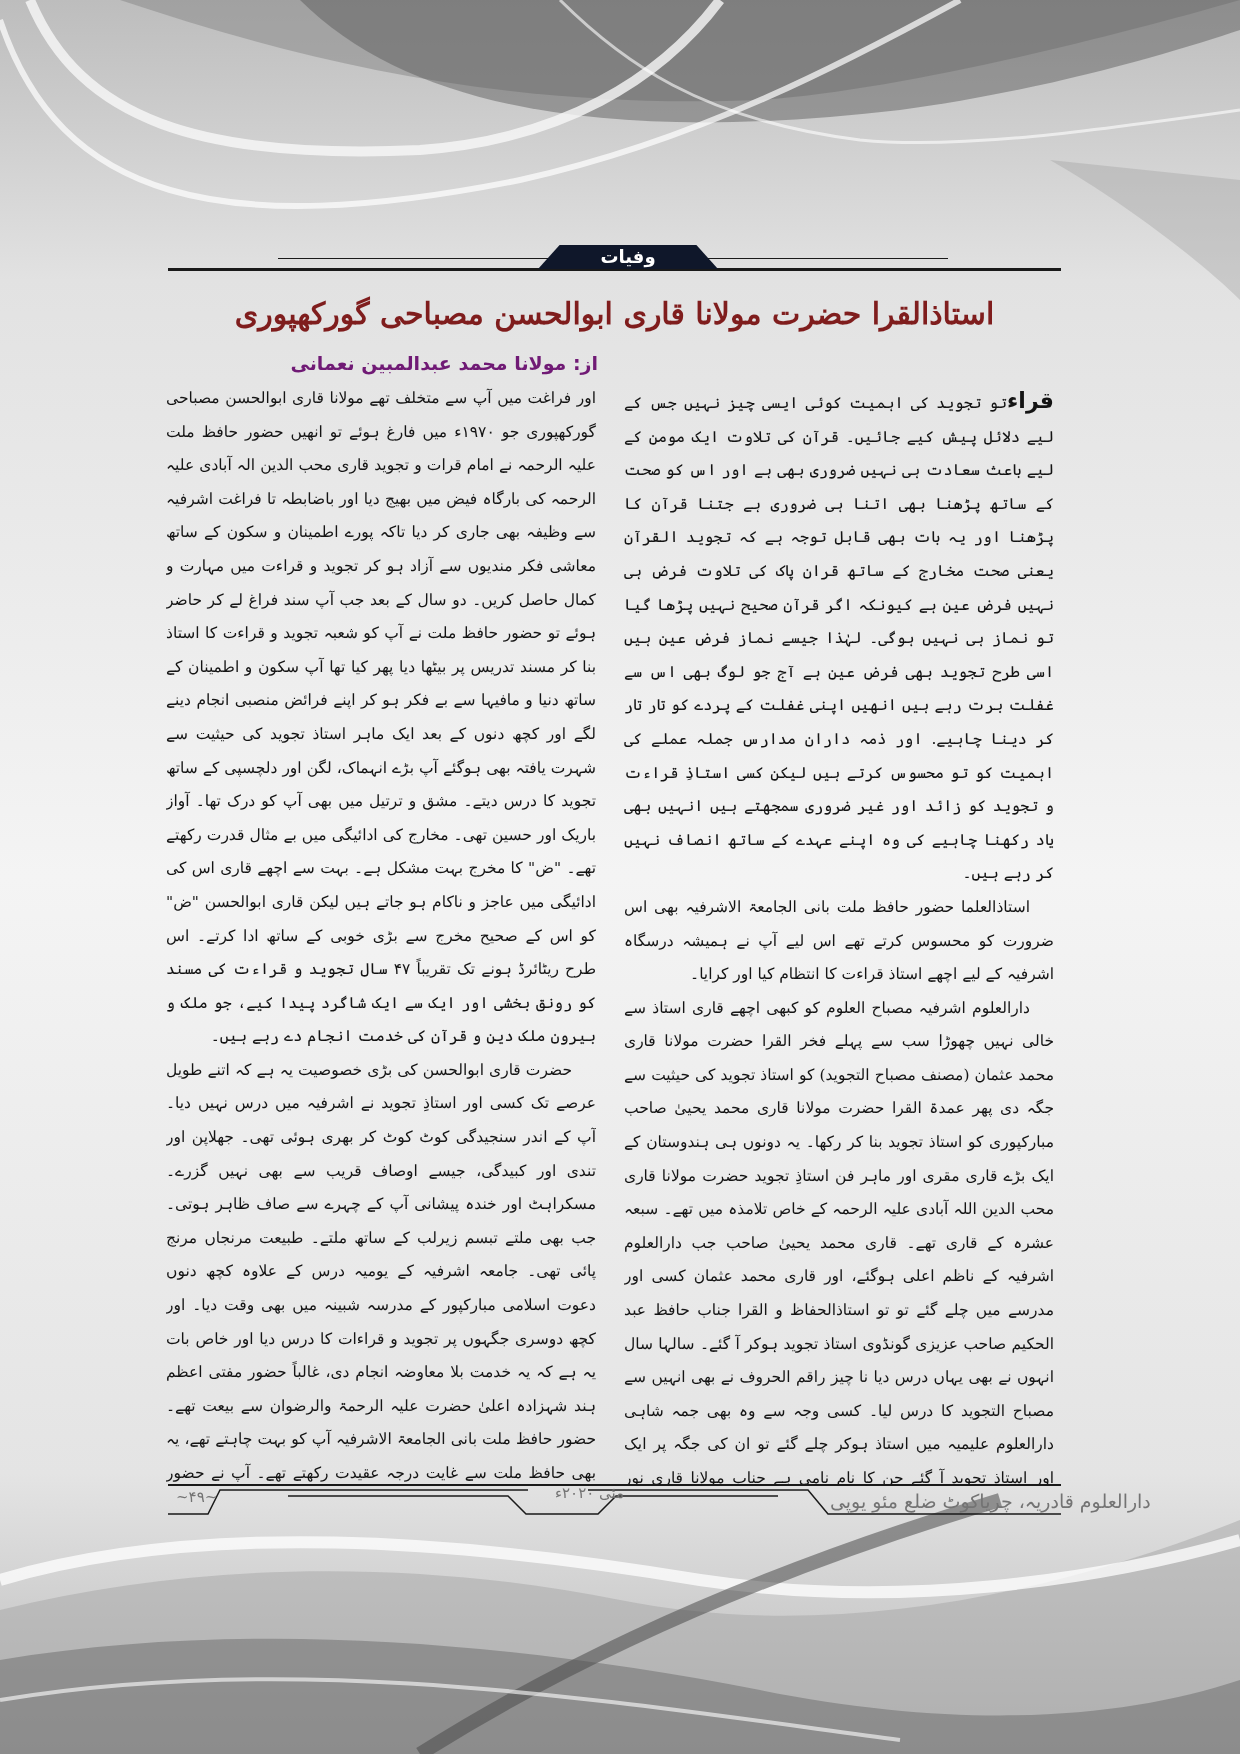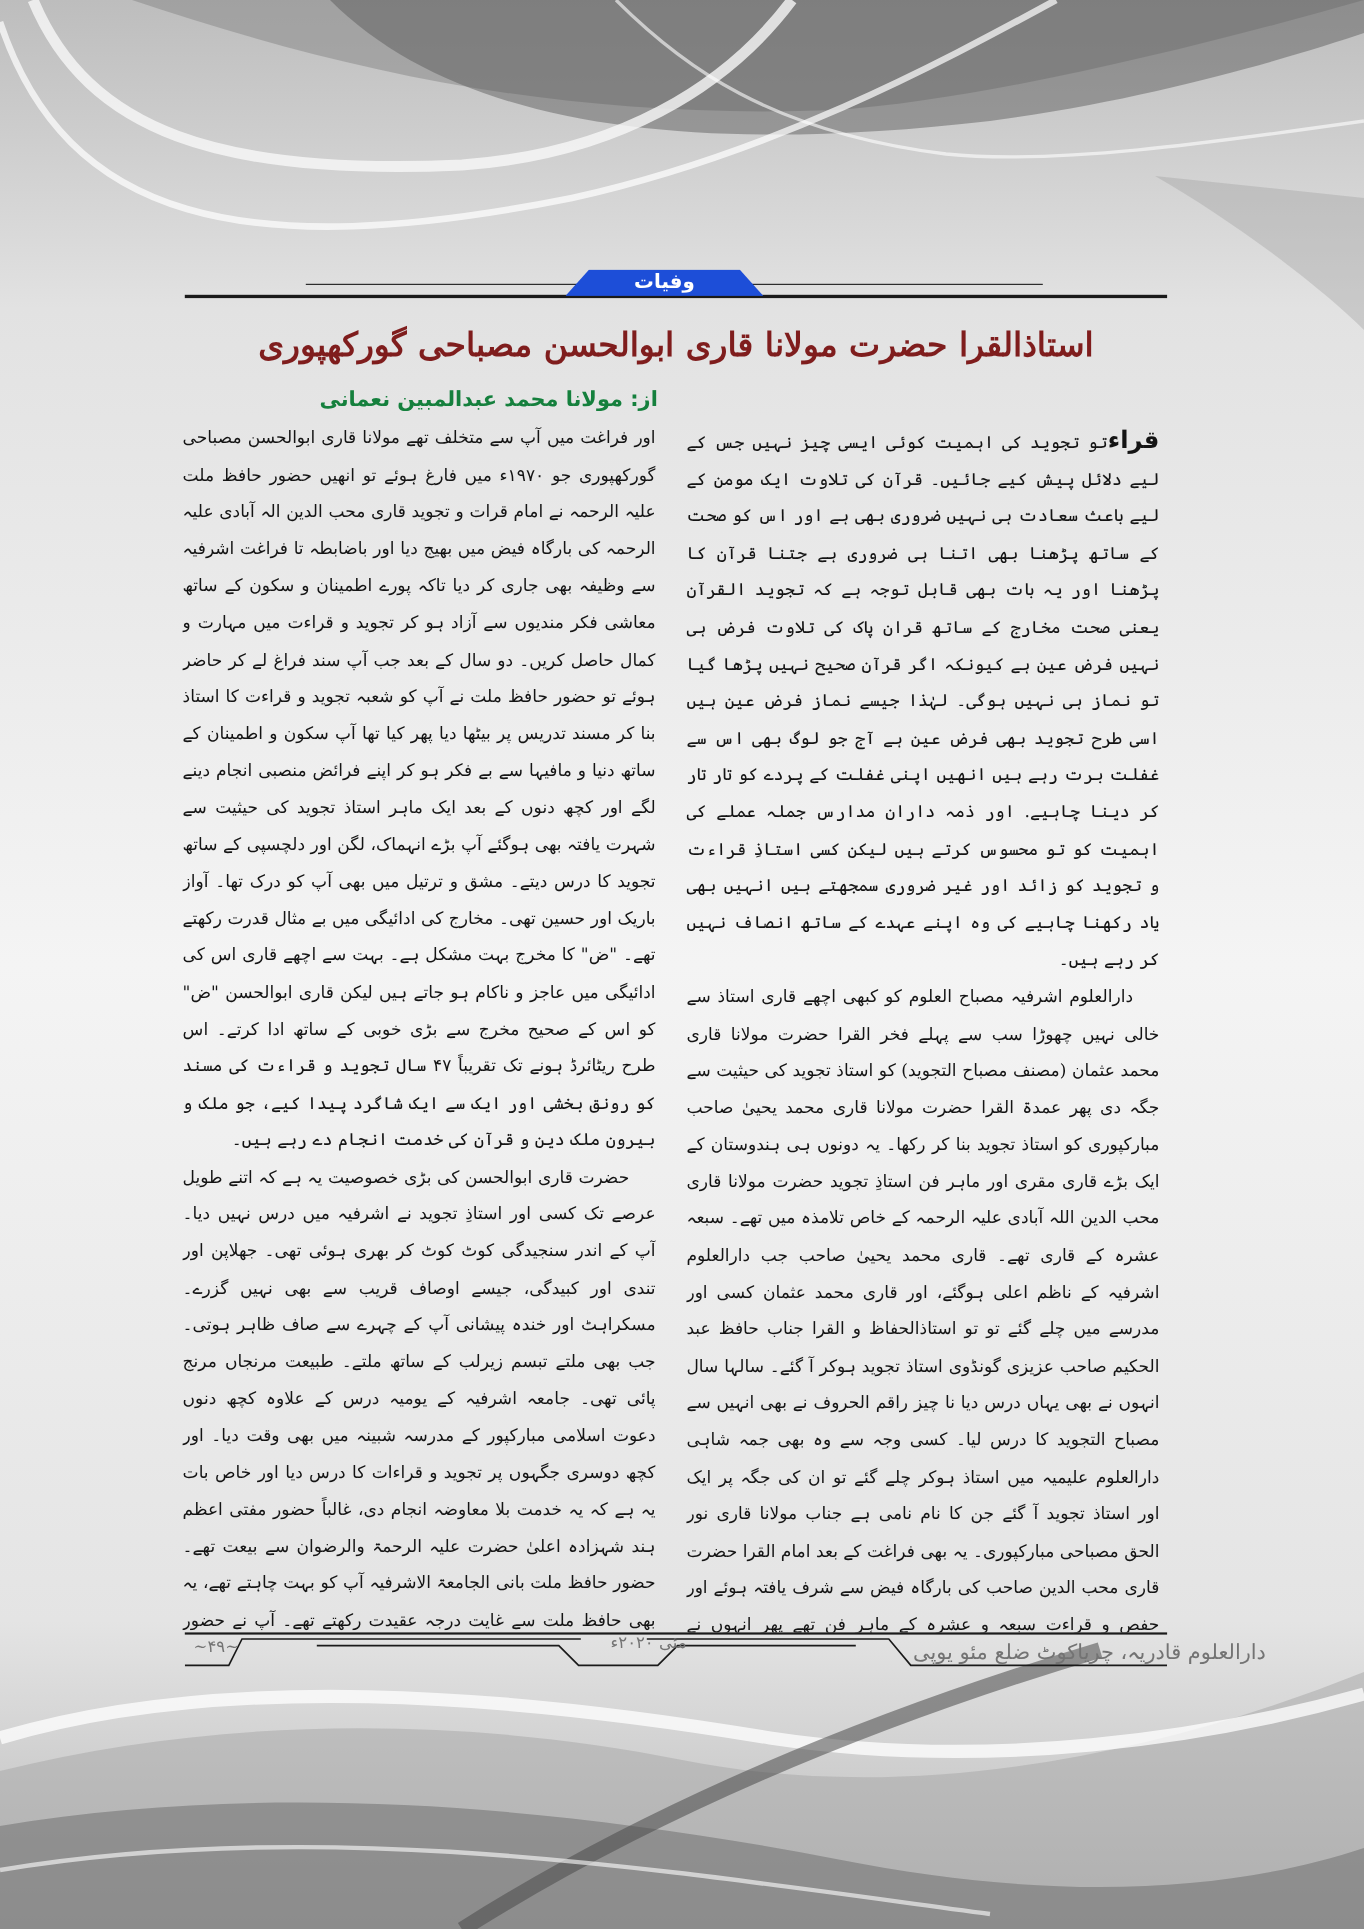--- a/index.html
+++ b/index.html
@@ -8,34 +8,34 @@
     background: #e9e9e9;
     font-family: "DejaVu Sans", sans-serif;
   }
   .bg { position: absolute; inset: 0; z-index: 0; }
   .page { position: absolute; left: 0; top: 0; width: 1240px; height: 1754px; z-index: 1; }
 
   
   .header-rule { position: absolute; left: 168px; width: 893px; height: 0; border-top: 3px solid #1a1a1a; }
   .header-rule.thin { border-top: 1px solid #1a1a1a; }
   .section-tab {
-    position: absolute; left: 514px; top: 245px; width: 180px; height: 24px;
-    background: #1d4ed8; color: #fff; text-align: center;
+    position: absolute; left: 538px; top: 245px; width: 180px; height: 24px;
+    background: #0f172a; color: #fff; text-align: center;
     clip-path: polygon(12% 0, 88% 0, 100% 100%, 0 100%);
     font-size: 18px; font-weight: bold; line-height: 24px; letter-spacing: 4px;
   }
   .title {
     position: absolute; left: 168px; top: 296px; width: 893px;
     text-align: center; direction: rtl;
     font-family: "DejaVu Serif", serif; font-size: 30px; color: #7f1d1d;
   }
   .byline {
     position: absolute; left: 168px; top: 352px; width: 430px;
     direction: rtl; text-align: right;
-    font-family: "DejaVu Sans", sans-serif; font-weight: bold; font-size: 19px; color: #15803d;
+    font-family: "DejaVu Sans", sans-serif; font-weight: bold; font-size: 19px; color: #701a75;
   }
 
   .col {
     position: absolute; top: 382px; width: 430px; height: 1100px;
     direction: rtl; text-align: justify;
     font-family: "DejaVu Serif", serif; font-size: 15.5px; line-height: 33.6px; color: #141414;
     overflow: hidden;
   }
   .col.right { left: 624px; top: 384px; }
   .col.left  { left: 166px; }
@@ -80,20 +80,21 @@
 
   <div class="header-rule thin" style="top:258px; left:278px; width:670px;"></div>
   <div class="header-rule" style="top:268px;"></div>
   <div class="section-tab">وفیات</div>
 
   <h1 class="title" style="margin:0;">استاذالقرا حضرت مولانا قاری ابوالحسن مصباحی گورکھپوری</h1>
   <div class="byline">از: مولانا محمد عبدالمبین نعمانی</div>
 
   <div class="col right">
     <p><span class="dropword">قراء</span><span>تو تجوید کی اہمیت کوئی ایسی چیز نہیں جس کے لیے دلائل پیش کیے جائیں۔ قرآن کی تلاوت ایک مومن کے لیے باعث سعادت ہی نہیں ضروری بھی ہے اور اس کو صحت کے ساتھ پڑھنا بھی اتنا ہی ضروری ہے جتنا قرآن کا پڑھنا اور یہ بات بھی قابل توجہ ہے کہ تجوید القرآن یعنی صحت مخارج کے ساتھ قران پاک کی تلاوت فرض ہی نہیں فرض عین ہے کیونکہ اگر قرآن صحیح نہیں پڑھا گیا تو نماز ہی نہیں ہوگی۔ لہٰذا جیسے نماز فرض عین ہیں اسی طرح تجوید بھی فرض عین ہے آج جو لوگ بھی اس سے غفلت برت رہے ہیں انھیں اپنی غفلت کے پردے کو تار تار کر دینا چاہیے. اور ذمہ داران مدارس جملہ عملے کی اہمیت کو تو محسوس کرتے ہیں لیکن کسی استاذِ قراءت و تجوید کو زائد اور غیر ضروری سمجھتے ہیں انہیں بھی یاد رکھنا چاہیے کی وہ اپنے عہدے کے ساتھ انصاف نہیں کر رہے ہیں۔</span></p>
+    <p class="indent">استاذالعلما حضور حافظ ملت بانی الجامعۃ الاشرفیہ بھی اس ضرورت کو محسوس کرتے تھے اس لیے آپ نے ہمیشہ درسگاہ اشرفیہ کے لیے اچھے استاذ قراءت کا انتظام کیا اور کرایا۔</p>
     <p class="indent">دارالعلوم اشرفیہ مصباح العلوم کو کبھی اچھے قاری استاذ سے خالی نہیں چھوڑا سب سے پہلے فخر القرا حضرت مولانا قاری محمد عثمان (مصنف مصباح التجوید) کو استاذ تجوید کی حیثیت سے جگہ دی پھر عمدۃ القرا حضرت مولانا قاری محمد یحییٰ صاحب مبارکپوری کو استاذ تجوید بنا کر رکھا۔ یہ دونوں ہی ہندوستان کے ایک بڑے قاری مقری اور ماہر فن استاذِ تجوید حضرت مولانا قاری محب الدین اللہ آبادی علیہ الرحمہ کے خاص تلامذہ میں تھے۔ سبعہ عشرہ کے قاری تھے۔ قاری محمد یحییٰ صاحب جب دارالعلوم اشرفیہ کے ناظم اعلی ہوگئے، اور قاری محمد عثمان کسی اور مدرسے میں چلے گئے تو تو استاذالحفاظ و القرا جناب حافظ عبد الحکیم صاحب عزیزی گونڈوی استاذ تجوید ہوکر آ گئے۔ سالہا سال انہوں نے بھی یہاں درس دیا نا چیز راقم الحروف نے بھی انہیں سے مصباح التجوید کا درس لیا۔ کسی وجہ سے وہ بھی جمہ شاہی دارالعلوم علیمیہ میں استاذ ہوکر چلے گئے تو ان کی جگہ پر ایک اور استاذ تجوید آ گئے جن کا نام نامی ہے جناب مولانا قاری نور الحق مصباحی مبارکپوری۔ یہ بھی فراغت کے بعد امام القرا حضرت قاری محب الدین صاحب کی بارگاہ فیض سے شرف یافتہ ہوئے اور حفص و قراءت سبعہ و عشرہ کے ماہر فن تھے پھر انہوں نے دارالعلوم اشرفیہ میں مسند تجوید سنبھالی۔ سالوں تک طلبہ کو فیض پہنچا کر دارالعلوم محمدیہ ممبئی میں مدرس تجوید و نائب شیخ الحدیث ہوگئے۔ پھر عرصے کے بعد اشرفیہ مراجعت کی اور شیخ التجوید کے عہدے پر فائز رہ کر ریٹائرڈ ہوئے اور چند سال پہلے وصال کا جام پی کر راہی ملک بقا ہوگئے۔ آپ ہی کے دور سے قریب</p>
   </div>
 
   <div class="col left">
     <p>اور فراغت میں آپ سے متخلف تھے مولانا قاری ابوالحسن مصباحی گورکھپوری جو ۱۹۷۰ء میں فارغ ہوئے تو انھیں حضور حافظ ملت علیہ الرحمہ نے امام قرات و تجوید قاری محب الدین الہ آبادی علیہ الرحمہ کی بارگاہ فیض میں بھیج دیا اور باضابطہ تا فراغت اشرفیہ سے وظیفہ بھی جاری کر دیا تاکہ پورے اطمینان و سکون کے ساتھ معاشی فکر مندیوں سے آزاد ہو کر تجوید و قراءت میں مہارت و کمال حاصل کریں۔ دو سال کے بعد جب آپ سند فراغ لے کر حاضر ہوئے تو حضور حافظ ملت نے آپ کو شعبہ تجوید و قراءت کا استاذ بنا کر مسند تدریس پر بیٹھا دیا پھر کیا تھا آپ سکون و اطمینان کے ساتھ دنیا و مافیہا سے بے فکر ہو کر اپنے فرائض منصبی انجام دینے لگے اور کچھ دنوں کے بعد ایک ماہر استاذ تجوید کی حیثیت سے شہرت یافتہ بھی ہوگئے آپ بڑے انہماک، لگن اور دلچسپی کے ساتھ تجوید کا درس دیتے۔ مشق و ترتیل میں بھی آپ کو درک تھا۔ آواز باریک اور حسین تھی۔ مخارج کی ادائیگی میں بے مثال قدرت رکھتے تھے۔ "ض" کا مخرج بہت مشکل ہے۔ بہت سے اچھے قاری اس کی ادائیگی میں عاجز و ناکام ہو جاتے ہیں لیکن قاری ابوالحسن "ض" کو اس کے صحیح مخرج سے بڑی خوبی کے ساتھ ادا کرتے۔ اس طرح ریٹائرڈ ہونے تک تقریباً ۴۷ سال تجوید و قراءت کی مسند کو رونق بخشی اور ایک سے ایک شاگرد پیدا کیے، جو ملک و بیرون ملک دین و قرآن کی خدمت انجام دے رہے ہیں۔</p>
     <p class="indent">حضرت قاری ابوالحسن کی بڑی خصوصیت یہ ہے کہ اتنے طویل عرصے تک کسی اور استاذِ تجوید نے اشرفیہ میں درس نہیں دیا۔ آپ کے اندر سنجیدگی کوٹ کوٹ کر بھری ہوئی تھی۔ جھلاپن اور تندی اور کبیدگی، جیسے اوصاف قریب سے بھی نہیں گزرے۔ مسکراہٹ اور خندہ پیشانی آپ کے چہرے سے صاف ظاہر ہوتی۔ جب بھی ملتے تبسم زیرلب کے ساتھ ملتے۔ طبیعت مرنجاں مرنج پائی تھی۔ جامعہ اشرفیہ کے یومیہ درس کے علاوہ کچھ دنوں دعوت اسلامی مبارکپور کے مدرسہ شبینہ میں بھی وقت دیا۔ اور کچھ دوسری جگہوں پر تجوید و قراءات کا درس دیا اور خاص بات یہ ہے کہ یہ خدمت بلا معاوضہ انجام دی، غالباً حضور مفتی اعظم ہند شہزادہ اعلیٰ حضرت علیہ الرحمۃ والرضوان سے بیعت تھے۔ حضور حافظ ملت بانی الجامعۃ الاشرفیہ آپ کو بہت چاہتے تھے، یہ بھی حافظ ملت سے غایت درجہ عقیدت رکھتے تھے۔ آپ نے حضور حافظ ملت سے باضابطہ درس بھی لیا۔ اس طرح بھی آپ براہ راست حافظ ملت کے تلامذہ میں شامل تھے۔ قصبہ مبارک پور میں مستقل قیام تھا۔ قصبے کے سنی حضرات بھی آپ سے محبت کا رشتہ رکھتے تھے۔ قصبے میں زمین خرید کر قیام پذیر تھے کہ اچانک وقت موعود آپہنچا۔ علاج کے سلسلے میں رمضان المبارک سے قبل ہی احمد آباد گجرات علاج کے لیے گئے۔ علاج تو بہانہ تھا اسی</p>
   </div>
 
   <div class="footer-line" style="left:168px; top:1484px; width:893px;"></div>
   <svg style="position:absolute; left:168px; top:1486px;" width="893" height="30" viewBox="0 0 893 30">

